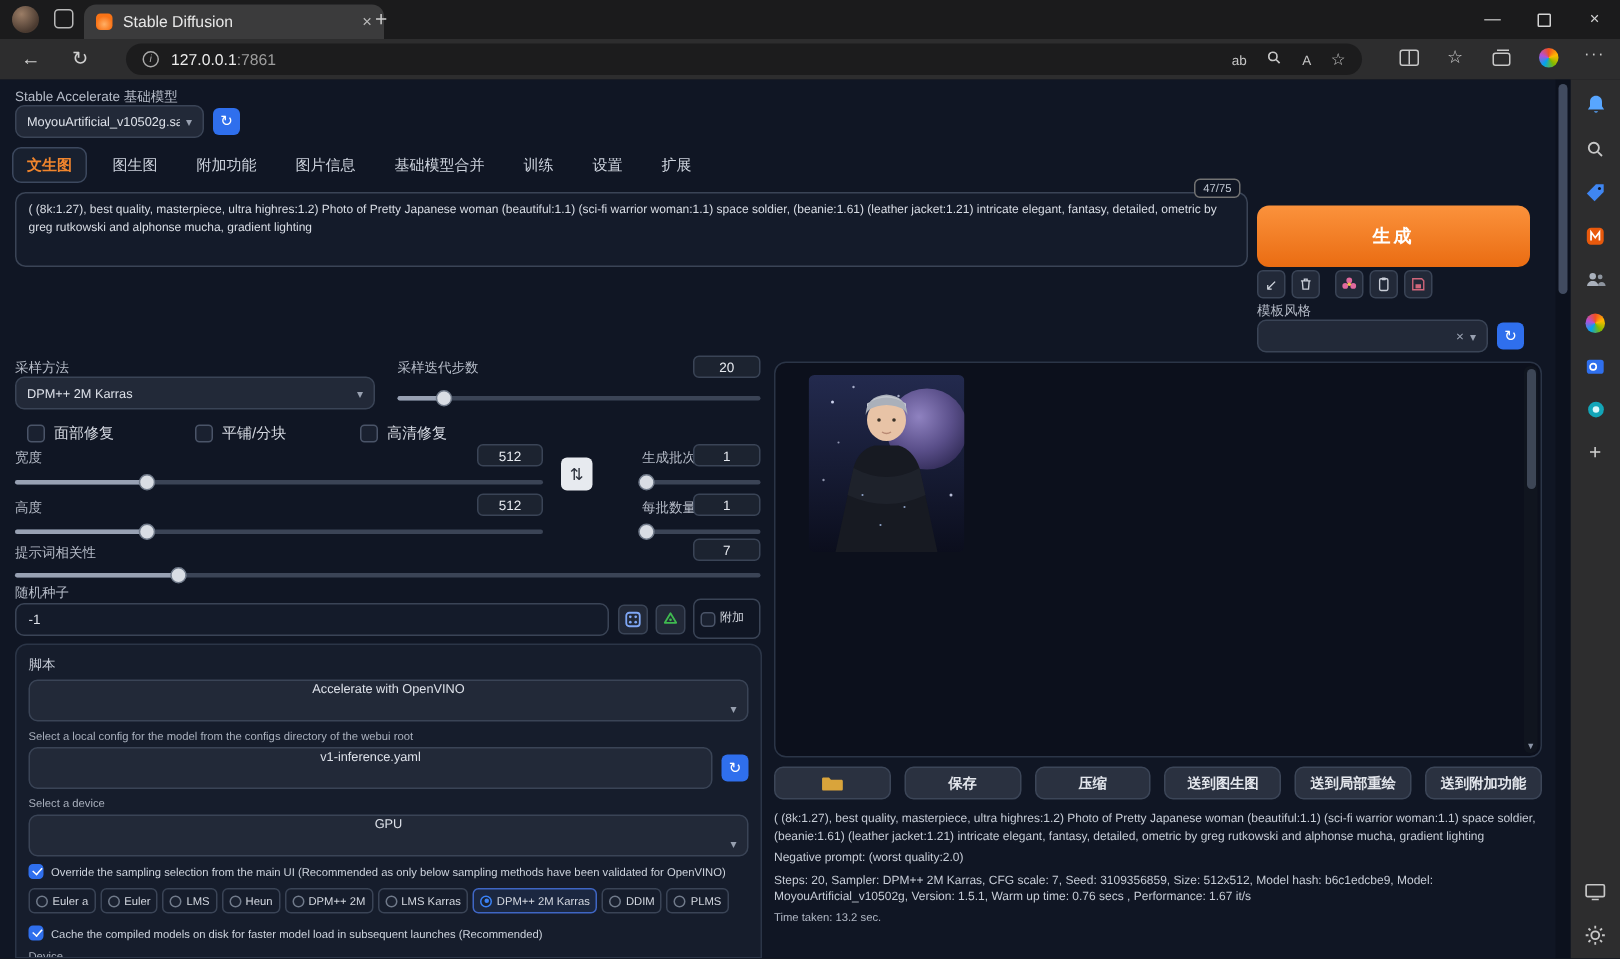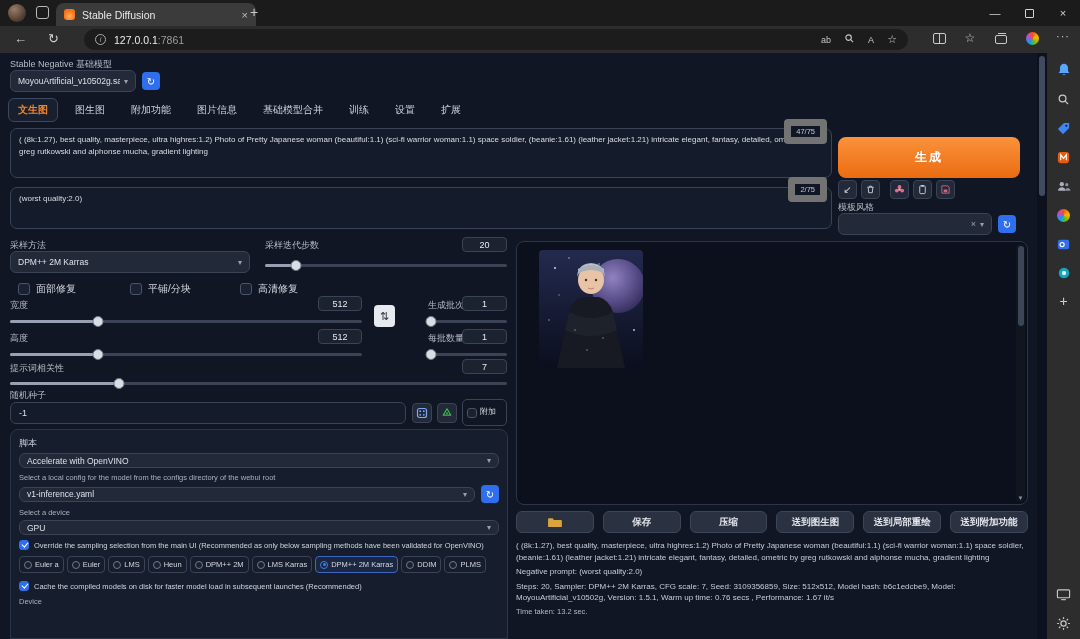--- a/index.html
+++ b/index.html
@@ -51,21 +51,21 @@
   .dd .caret { margin-left:auto; color:#98a0b0; font-size:8px; }
   .dd .clear-x { color:#98a0b0; font-size:9px; margin-left:auto; }
   .dd .clear-x + .caret { margin-left:0; }
   .bluebtn { position:absolute; background:#2f6fed; border-radius:4px; color:#fff; display:flex; align-items:center; justify-content:center; font-size:10px; width:18px; height:18px; }
 
   .tabs { position:absolute; left:8px; top:44px; height:26px; display:flex; gap:8px; align-items:center; }
   .tab-item { font-size:10px; color:#cdd3dd; padding:4px 9px; border-radius:6px; white-space:nowrap; }
   .tab-item.active { color:#f0852d; font-weight:bold; border:1px solid #3c485e; background:#18202f; }
 
   .promptwrap { position:absolute; left:10px; width:822px; }
-  .counter { position:absolute; top:0; right:5px; background:#101624; border:7px solid #737373; border-radius:4px; font-size:7.5px; color:#c3c9d4; padding:1px 5px; z-index:2; }
+  .counter { position:absolute; top:0; right:5px; background:#101624; border:1px solid #737373; border-radius:4px; font-size:7.5px; color:#c3c9d4; padding:1px 5px; z-index:2; }
   .pbox { position:absolute; left:0; right:0; background:#141b2a; border:1px solid #3a4456; border-radius:7px; color:#d9dde5; font-size:8px; line-height:1.55; padding:5px 8px; overflow:hidden; }
 
   .genbtn { position:absolute; left:838px; top:84px; width:182px; height:41px; border-radius:8px; background:linear-gradient(180deg,#fb923c,#ea6c12); color:#fff; font-weight:bold; font-size:12px; display:flex; align-items:center; justify-content:center; letter-spacing:2px; }
   .minirow { position:absolute; left:838px; top:127px; display:flex; gap:4px; }
   .mini { width:19px; height:19px; background:#222938; border:1px solid #3a4456; border-radius:4px; display:flex; align-items:center; justify-content:center; color:#cfd4dd; font-size:10px; }
   .mini.gap { margin-left:6px; }
 
   .num { position:absolute; height:15px; background:#1c2330; border:1px solid #3a4456; border-radius:4px; color:#e7eaf0; font-size:9px; display:flex; align-items:center; justify-content:center; }
   .slider { position:absolute; height:12px; }
   .slider .track { position:absolute; top:5px; left:0; right:0; height:3px; background:#3b4456; border-radius:2px; }
@@ -81,21 +81,21 @@
 
   .swapbtn { position:absolute; left:374px; top:252px; width:21px; height:22px; background:#e7eaef; color:#2a2f3a; border-radius:4px; display:flex; align-items:center; justify-content:center; font-size:11px; }
   .seedinput { position:absolute; left:10px; top:349px; width:396px; height:22px; background:#141b2a; border:1px solid #3a4456; border-radius:6px; color:#dde1e9; font-size:9px; display:flex; align-items:center; padding:0 8px; }
   .sqbtn { position:absolute; width:20px; height:20px; background:#222938; border:1px solid #3a4456; border-radius:4px; display:flex; align-items:center; justify-content:center; }
   .extra-box { position:absolute; left:462px; top:346px; width:45px; height:27px; border:1px solid #3a4456; border-radius:5px; display:flex; align-items:center; gap:3px; padding:0 4px; font-size:8px; color:#d4d8e0; line-height:1.05; }
   .extra-box .txt { width:16px; word-break:break-all; }
 
   .script-panel { position:absolute; left:10px; top:376px; width:498px; height:210px; background:#161d2c; border:1px solid #2b3547; border-radius:8px 8px 0 0; padding:5px 8px; overflow:hidden; }
   .s-lbl { font-size:9px; color:#c7cdd8; margin:2px 0 3px; }
   .s-lbl2 { font-size:7.5px; color:#a9b0bd; margin:0 0 3px; white-space:nowrap; }
-  .sdd { height:15px; margin-bottom:5px; }
+  .sdd { height:28px; margin-bottom:5px;flex-direction:column; }
   .srow { display:flex; gap:6px; margin-bottom:5px; align-items:center; }
   .srow .sdd { flex:1; margin-bottom:0;gap:25px; }
   .sbluebtn { position:static; flex:none; }
   .cbrow { display:flex; gap:5px; align-items:center; margin-bottom:6px; font-size:7.5px; color:#ced4de; white-space:nowrap; }
   .radios { display:flex; gap:3px; margin-bottom:8px; }
   .rpill { display:flex; align-items:center; gap:3px; border:1px solid #3a4456; border-radius:4px; padding:3px 4px; font-size:7.5px; color:#d4d8e0; white-space:nowrap; }
   .rdot { width:8px; height:8px; border-radius:50%; border:1px solid #707a8a; background:#1a2130; flex:none; position:relative; }
   .rpill.sel { border-color:#3f66c4; background:#1b2740; }
   .rpill.sel .rdot { border-color:#3b82f6; }
   .rpill.sel .rdot::after { content:""; position:absolute; inset:1.5px; border-radius:50%; background:#3b82f6; }
@@ -235,21 +235,21 @@
         </g>
       </svg>
     </span>
 </div>
 
 <div class="page">
   <div class="pg-scroll">
       <div class="pg-thumb"></div>
     </div>
 
-  <div class="lbl" style="left:10px; top:5px;">Stable Negative 基础模型</div>
+  <div class="lbl" style="left:10px; top:5px;">Stable Accelerate 基础模型</div>
   <div class="dd abs" style="left:10px; top:17px; width:126px; height:22px;">
     <span style="overflow:hidden;">MoyouArtificial_v10502g.sa</span>
     <span class="caret">▾</span>
   </div>
   <div class="bluebtn" style="left:142px; top:19px;">↻</div>
 
   <div class="tabs">
     <div class="tab-item active">文生图</div>
     <div class="tab-item">图生图</div>
     <div class="tab-item">附加功能</div>
@@ -258,24 +258,20 @@
     <div class="tab-item">训练</div>
     <div class="tab-item">设置</div>
     <div class="tab-item">扩展</div>
   </div>
 
   <div class="promptwrap" style="top:66px; height:60px;">
     <div class="counter">47/75</div>
     <div class="pbox" style="top:9px; height:50px;">( (8k:1.27), best quality, masterpiece, ultra highres:1.2) Photo of Pretty Japanese woman (beautiful:1.1) (sci-fi warrior woman:1.1) space soldier, (beanie:1.61) (leather jacket:1.21) intricate elegant, fantasy, detailed, ometric by greg rutkowski and alphonse mucha, gradient lighting</div>
   </div>
 
-  <div class="promptwrap" style="top:124px; height:54px;">
-    <div class="counter">2/75</div>
-    <div class="pbox" style="top:10px; height:42px;">(worst quality:2.0)</div>
-  </div>
 
   <div class="genbtn">生成</div>
   <div class="minirow">
     <div class="mini">↙</div>
     <div class="mini">
         <svg width="11" height="11" viewBox="0 0 12 12">
           <path d="M2.5 3.5h7M5 3.5V2.3h2v1.2M3.5 3.5l.5 6h4l.5-6" stroke="#c9ced8" stroke-width="1" fill="none"></path>
         </svg>
       </div>
     <div class="mini gap">

